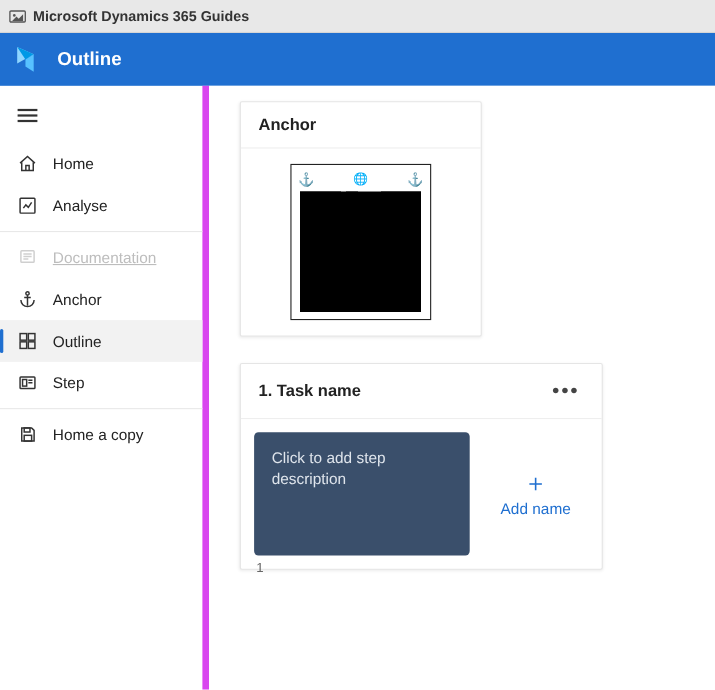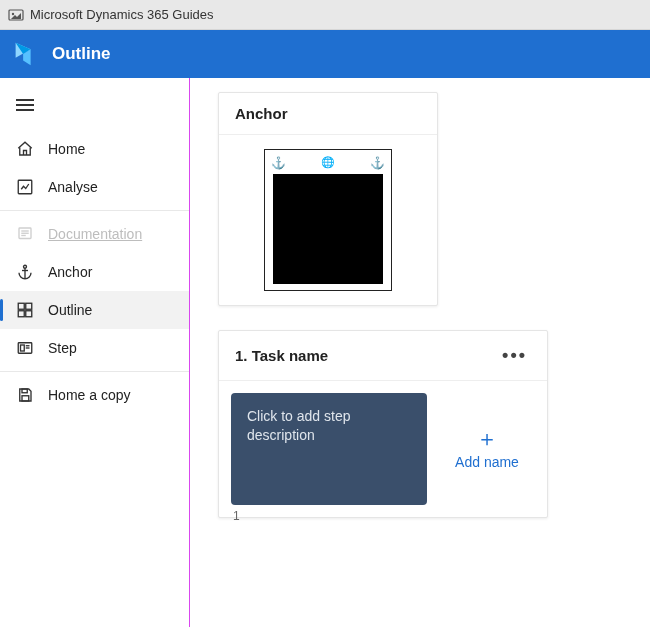--- a/index.html
+++ b/index.html
@@ -1,29 +1,29 @@
 <!DOCTYPE html>
 <html><head>
 <meta charset="utf-8">
 <style>
   * { box-sizing: border-box; margin: 0; padding: 0; font-family: "Segoe UI", Tahoma, sans-serif; }
   body { width: 650px; height: 627px; background: #fff; color: #222; overflow: hidden; }
 
   
-  .titlebar { height: 30px; background: #e8e8e8; border-bottom: 1px solid #d6d6d6; display: flex; align-items: center; padding: 0 8px; font-size: 13px; color: #333; }
+  .titlebar { height: 30px; background: #e8e8e8; border-bottom: 1px solid #d6d6d6; display: flex; align-items: center; padding: 0 8px; font-size: 13px; color: #333; font-weight: bold; }
   .titlebar .app-icon { width: 16px; height: 16px; margin-right: 6px; display: flex; align-items: center; justify-content: center; }
 
   
   .header { height: 48px; background: #1f6fd0; color: #fff; display: flex; align-items: center; padding-left: 10px; }
   .header .logo { width: 30px; height: 30px; margin-right: 12px; }
   .header-title { font-size: 17px; font-weight: 600; }
 
   
   .content { display: flex; height: calc(100% - 78px); }
-  .sidebar { width: 190px; border-right: 1px solid #d946ef; padding-top: 10px; }
+  .sidebar { width: 190px; border-right: 6px solid #d946ef; padding-top: 10px; }
   .main { flex: 1; background: #fff; padding: 14px 28px; }
 
   
   .hamburger { padding: 8px 16px; cursor: pointer; }
   .hamburger div { width: 18px; height: 2px; background: #333; margin: 3px 0; }
 
   .nav-group { margin-top: 8px; }
   .nav-item { display: flex; align-items: center; padding: 10px 16px; font-size: 14px; color: #222; cursor: pointer; position: relative; }
   .nav-item.disabled { color: #bdbdbd; cursor: default; text-decoration: underline; }
   .nav-item .nav-icon { width: 18px; height: 18px; margin-right: 14px; display: flex; align-items: center; justify-content: center; }

